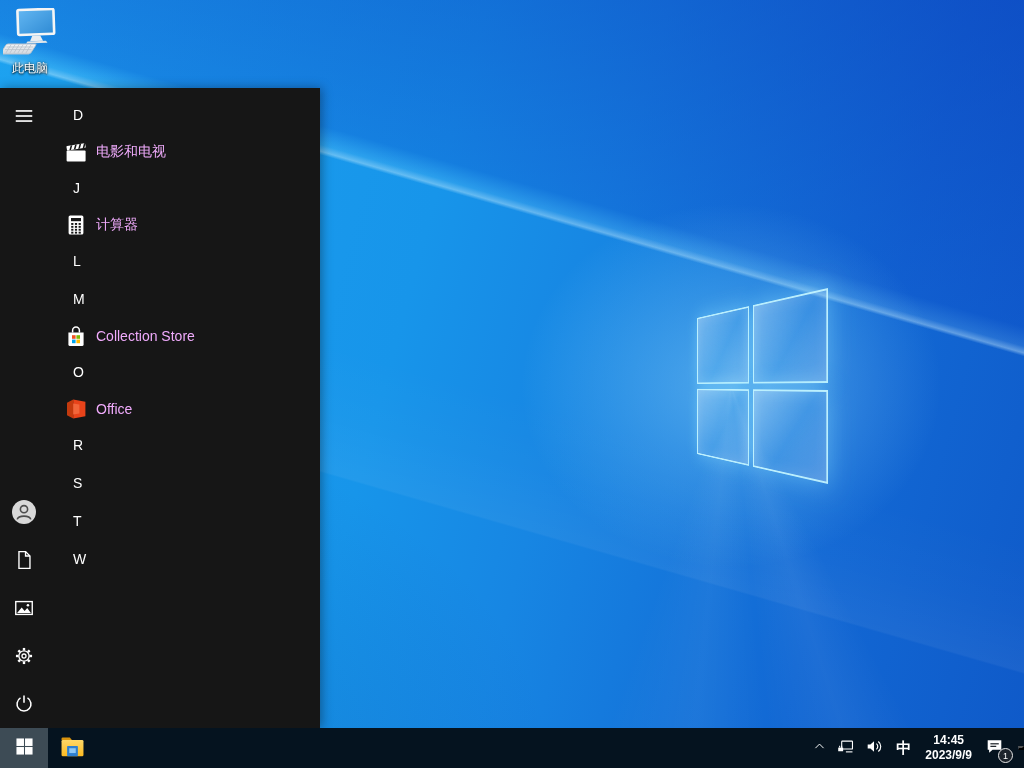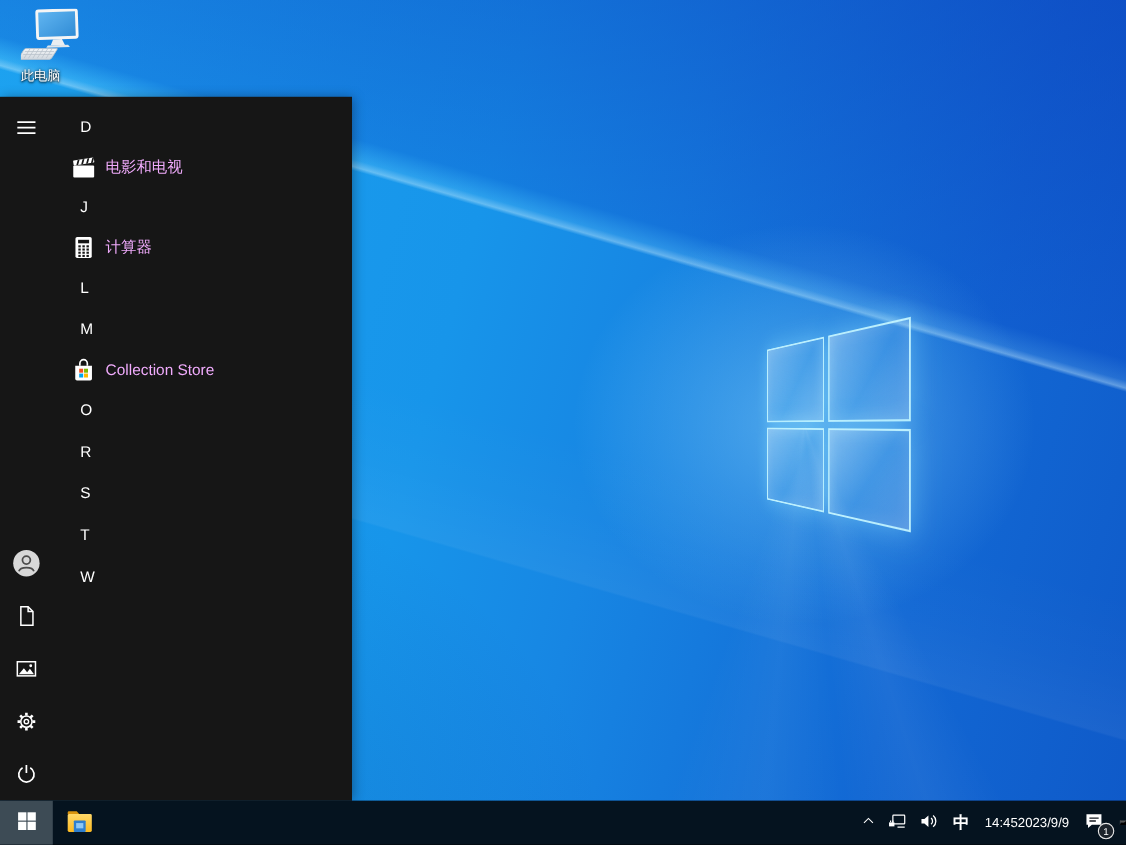--- a/index.html
+++ b/index.html
@@ -33,21 +33,21 @@
     transform:perspective(300px) rotateY(-35deg);
     display:grid;grid-template-columns:1fr 1fr;grid-template-rows:1fr 1fr;gap:7px;
   }
   .pane{
     border:2px solid rgba(195,245,255,0.92);
     background:linear-gradient(128deg, rgba(255,255,255,0.30), rgba(160,225,255,0.10) 55%, rgba(255,255,255,0.20));
     box-shadow:0 0 26px rgba(140,225,255,0.45), inset 0 0 18px rgba(255,255,255,0.12);
   }
 
   
-  .desktop-icon{position:absolute;left:19px;top:8px;width:58px;cursor:pointer;font-family:Liberation Serif, serif;}
+  .desktop-icon{position:absolute;left:1px;top:8px;width:58px;text-align:center;cursor:pointer;font-family:Liberation Serif, serif;}
   .desktop-icon .di-label{
     margin-top:1px;font-size:12px;color:#fff;line-height:14px;
     text-shadow:0 1px 2px rgba(0,0,0,0.95), 0 0 3px rgba(0,0,0,0.6);
   }
 
   
   .start-menu{
     position:absolute;left:0;top:88px;width:320px;height:640px;
     background:var(--start-bg);display:flex;z-index:5;
     box-shadow:2px 0 10px rgba(0,0,0,0.35);
@@ -65,21 +65,21 @@
   
   .taskbar{
     position:absolute;left:0;bottom:0;width:1024px;height:40px;
     background:var(--taskbar-bg);display:flex;align-items:stretch;z-index:10;
   }
   .start-btn{width:48px;flex:0 0 48px;background:var(--start-btn-bg);border:none;padding:0;display:flex;align-items:center;justify-content:center;cursor:pointer;}
   .task-btn{width:44px;background:none;border:none;padding:0;margin-left:2px;display:flex;align-items:center;justify-content:center;cursor:pointer;}
   .tray{margin-left:auto;display:flex;align-items:center;}
   .tray-btn{height:40px;padding:0 5px;background:none;border:none;display:flex;align-items:center;justify-content:center;color:#fff;cursor:pointer;}
   .tray-ime{font-size:15px;font-weight:600;padding:0 7px;color:#fff;}
-  .tray-clock{flex-direction:row;line-height:15px;font-size:12px;padding:0 7px;color:#fff;text-align:center;}
+  .tray-clock{flex-direction:column;line-height:15px;font-size:12px;padding:0 7px;color:#fff;text-align:center;font-weight:bold;}
   .tray-notif{position:relative;padding:0 12px 0 6px;margin-right:2px;}
   .badge{
     position:absolute;right:3px;bottom:5px;width:15px;height:15px;border-radius:50%;
     background:#1d242c;border:1.5px solid #e7e7e7;color:#fff;font-size:9px;
     display:flex;align-items:center;justify-content:center;
   }
   .show-desktop{width:6px;border-left:1px solid rgba(255,255,255,0.22);background:none;padding:0;cursor:pointer;}
 </style>
 </head>
 <body>
@@ -267,20 +267,30 @@
               <rect x="12.4" y="11.2" width="3.6" height="3.6" fill="#7fba00"></rect>
               <rect x="8" y="15.6" width="3.6" height="3.6" fill="#00a4ef"></rect>
               <rect x="12.4" y="15.6" width="3.6" height="3.6" fill="#ffb900"></rect>
             </svg>
           </span>
           <span class="sm-label">Collection Store</span>
         </div>
         <div class="sm-section">
           <span>O</span>
         </div>
+        <div class="sm-app">
+          <span class="sm-icon">
+            <svg width="24" height="24" viewBox="0 0 24 24">
+              <path d="M9.2,2.6 L21.4,4.8 V19.2 L9.2,21.4 Z" fill="#e8431a"></path>
+              <path d="M9.2,2.6 L3,5.8 V18.2 L9.2,21.4 Z" fill="#c33a0e"></path>
+              <path d="M9.2,6.6 L15.4,7.6 V16.4 L9.2,17.4 Z" fill="#f2663a"></path>
+            </svg>
+          </span>
+          <span class="sm-label">Office</span>
+        </div>
         <div class="sm-section">
           <span>R</span>
         </div>
         <div class="sm-section">
           <span>S</span>
         </div>
         <div class="sm-section">
           <span>T</span>
         </div>
         <div class="sm-section">

